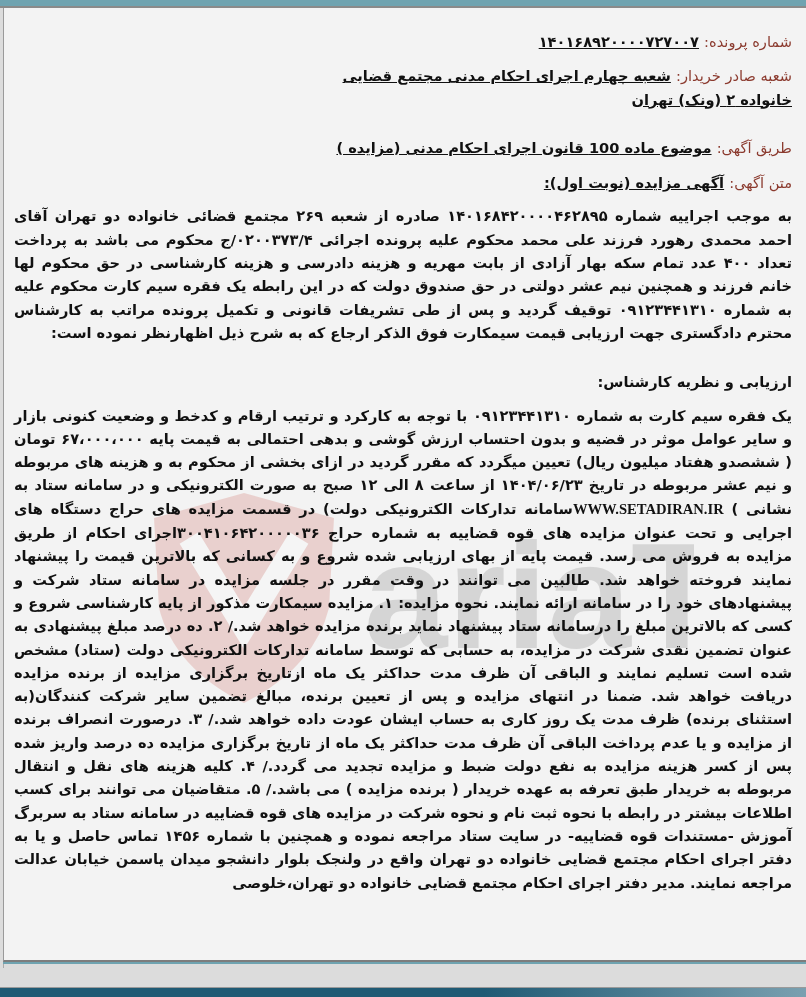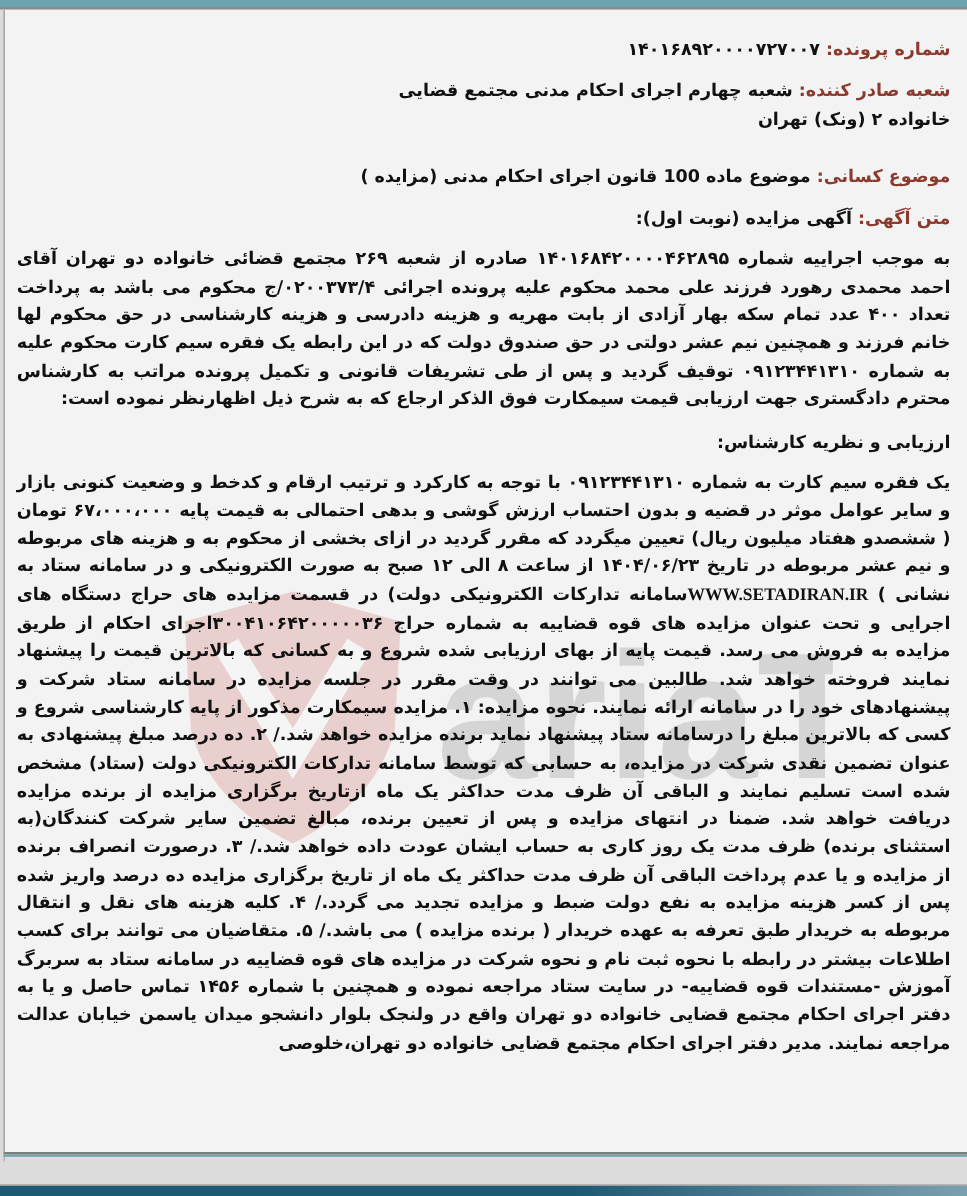--- a/index.html
+++ b/index.html
@@ -23,29 +23,29 @@
   .bottombar {
     position:absolute; left:0; bottom:0; width:806px; height:9px;
     background:linear-gradient(to right,#1f5a74 0%,#1f5a74 60%,#7aa0b0 100%);
     border-top:1px solid #9a9a9a;
   }
   .content {
     position:absolute; left:14px; right:14px; top:30px;
     direction:rtl; text-align:right;
     font-size:14.6px; line-height:23.3px; font-weight:bold; color:#111;
   }
-  .lbl { color:#8b3a2e; font-weight:bold; }
+  .lbl { color:#8b3a2e; font-weight:normal; }
   .row { display:flex; justify-content:space-between; align-items:flex-start; }
   .col-r { width:260px; }
   .col-l { width:460px; }
   .meta-line { margin-bottom:11px; }
-  .val { font-weight:bold; }
+  .val { font-weight:bold;text-decoration:underline; }
   .block { margin-top:14px; }
   .para { margin-top:10px; text-align:justify; text-align-last:right; }
-  .heading { margin-top:13px; }
+  .heading { margin-top:26px; }
   .url { font-family:Liberation Serif, serif; font-weight:bold; }
   .watermark {
     position:absolute; left:130px; top:470px; width:560px; height:230px;
     opacity:0.18; pointer-events:none;
   }
 </style>
 </head>
 <body>
 
 <div class="topbar"></div>
@@ -61,27 +61,27 @@
 
 <div class="content">
   <div class="row">
     <div class="col-l meta-line">
       <span class="lbl">شماره پرونده:</span>
       <span class="val">۱۴۰۱۶۸۹۲۰۰۰۰۷۲۷۰۰۷</span>
     </div>
   </div>
   <div class="row">
     <div class="col-l meta-line">
-      <span class="lbl">شعبه صادر کننده:</span>
+      <span class="lbl">شعبه صادر خریدار:</span>
       <span class="val">شعبه چهارم اجرای احکام مدنی مجتمع قضایی خانواده ۲ (ونک) تهران</span>
     </div>
   </div>
 
   <div class="block">
-    <span class="lbl">موضوع کسانی:</span>
+    <span class="lbl">طریق آگهی:</span>
     <span class="val">موضوع ماده 100 قانون اجرای احکام مدنی (مزایده )</span>
   </div>
   <div class="block" style="margin-top:12px">
     <span class="lbl">متن آگهی:</span>
     <span class="val">آگهی مزایده (نوبت اول):</span>
   </div>
 
   <div class="para">به موجب اجراییه شماره ۱۴۰۱۶۸۴۲۰۰۰۰۴۶۲۸۹۵ صادره از شعبه ۲۶۹ مجتمع قضائی خانواده دو تهران آقای احمد محمدی رهورد فرزند علی محمد محکوم علیه پرونده اجرائی ۰۲۰۰۳۷۳/۴/ج محکوم می باشد به پرداخت تعداد ۴۰۰ عدد تمام سکه بهار آزادی از بابت مهریه و هزینه دادرسی و هزینه کارشناسی در حق محکوم لها خانم فرزند و همچنین نیم عشر دولتی در حق صندوق دولت که در این رابطه یک فقره سیم کارت محکوم علیه به شماره ۰۹۱۲۳۴۴۱۳۱۰ توقیف گردید و پس از طی تشریفات قانونی و تکمیل پرونده مراتب به کارشناس محترم دادگستری جهت ارزیابی قیمت سیمکارت فوق الذکر ارجاع که به شرح ذیل اظهارنظر نموده است:</div>
 
   <div class="heading">ارزیابی و نظریه کارشناس:</div>

